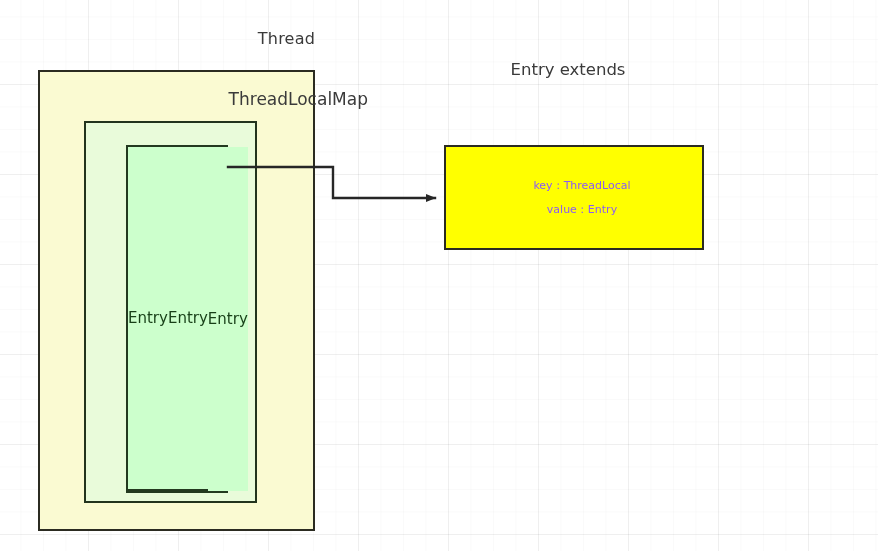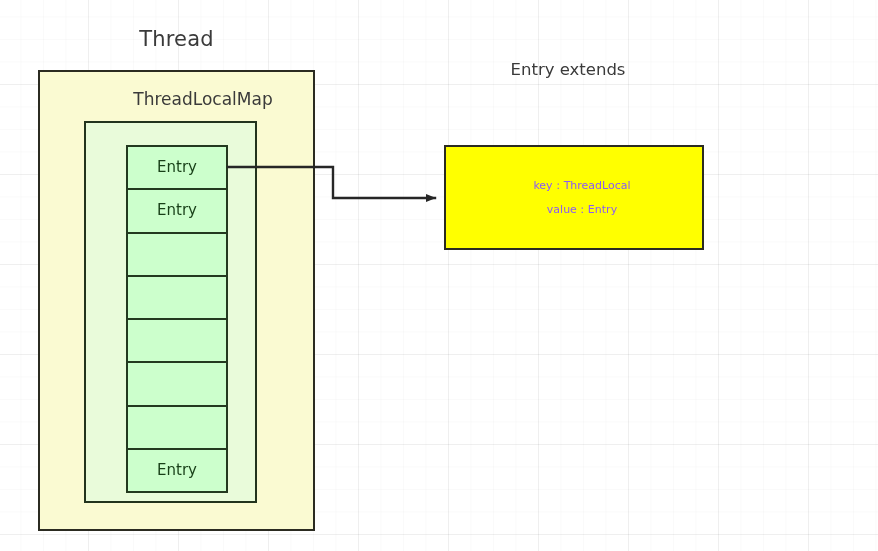--- a/index.html
+++ b/index.html
@@ -38,22 +38,22 @@
     height: 461px;
     background: #FAFAD2;
     border: 2.5px solid #2b2b21;
     box-sizing: border-box;
   }
   .thread-title {
     position: absolute;
     left: 38px;
     top: 26px;
     width: 277px;
-    text-align: center;
-    font-size: 21px;
+    text-align: right;
+    font-size: 16px;
     color: #3a3a3a;
     line-height: 26px;
     letter-spacing: .2px;
   }
 
   
   .map-box {
     position: absolute;
     left: 84px;
     top: 121px;
@@ -61,37 +61,37 @@
     height: 382px;
     background: #E9FBDA;
     border: 2.5px solid #22331d;
     box-sizing: border-box;
   }
   .map-title {
     position: absolute;
     left: 38px;
     top: 86px;
     width: 330px;
-    text-align: center;
+    text-align: right;
     font-size: 17px;
     color: #3a3a3a;
     line-height: 26px;
   }
 
   
   .entry-table {
     position: absolute;
     left: 126px;
     top: 145px;
     width: 102px;
     height: 348px;
     box-sizing: border-box;
     border: 2.5px solid #23391f;
     display: flex;
-    flex-direction: column;
+    flex-direction: row;
     background: #CCFFCC;
   }
   .entry-cell {
     flex: 1 1 0;
     box-sizing: border-box;
     background: #CCFFCC;
     border-bottom: 2.5px solid #23391f;
     display: flex;
     align-items: center;
     justify-content: center;

